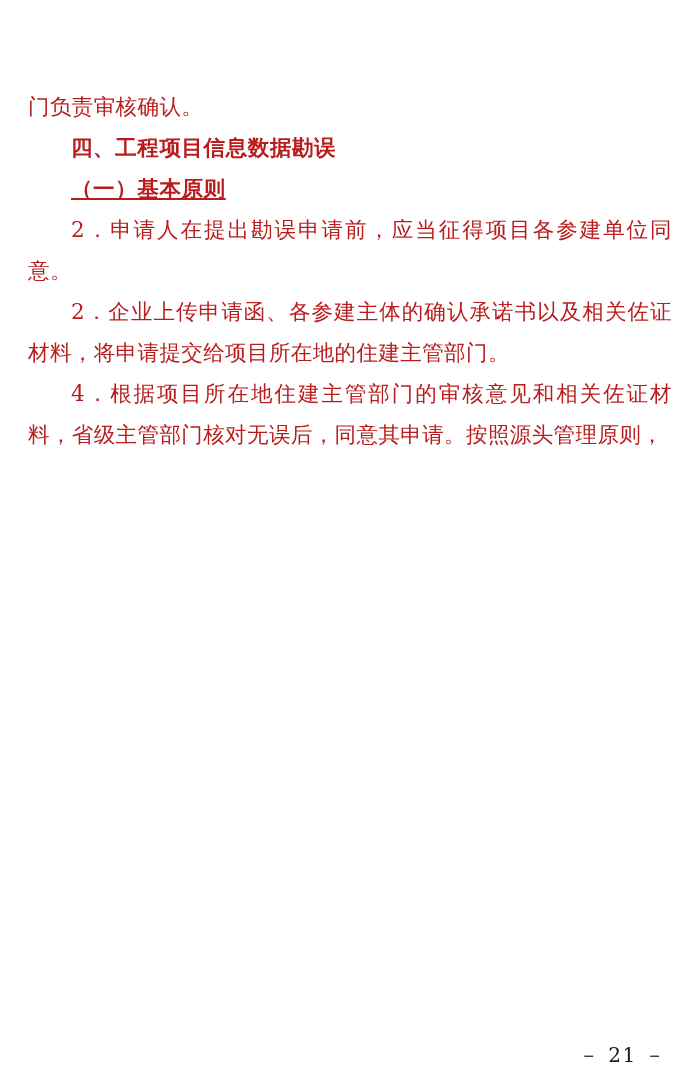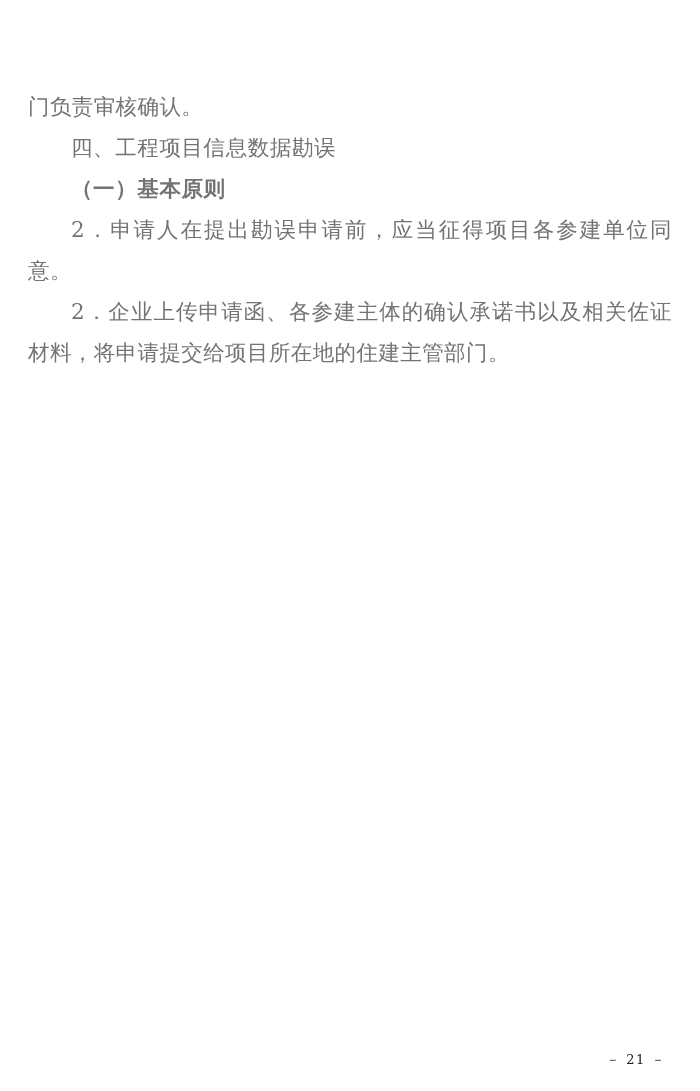--- a/index.html
+++ b/index.html
@@ -22,57 +22,59 @@
     top: 86px;
     width: 644px;
   }
   p {
     margin: 0;
     font-size: 21.5px;
     line-height: 41px;
     text-align: justify;
     text-justify: inter-ideograph;
     letter-spacing: 0.4px;
-    color: #737373;
+    color: #b91c1c;
   }
   p.indent {
     text-indent: 2em;
   }
   p.noindent {
     text-indent: 0;
   }
   .heading {
-    font-weight: normal;
+    font-weight: bold;
     text-indent: 2em;
     font-size: 21.5px;
     line-height: 41px;
     letter-spacing: 0.6px;
   }
   .subheading {
     font-weight: bold;
     text-indent: 2em;
     font-size: 21.5px;
     line-height: 41px;
     letter-spacing: 0.6px;
+    text-decoration: underline;
   }
   .page-number {
     position: absolute;
     right: 34px;
     bottom: 22px;
-    font-size: 13px;
+    font-size: 20px;
     letter-spacing: 1.5px;
     color: #1a1a1a;
     font-family: "DejaVu Serif", "Liberation Serif", serif;
   }
 </style>
 </head>
 <body>
 
 <div class="page">
   <div class="content">
     <p class="noindent">门负责审核确认。</p>
     <p class="heading">四、工程项目信息数据勘误</p>
     <p class="subheading">（一）基本原则</p>
     <p class="indent">2．申请人在提出勘误申请前，应当征得项目各参建单位同意。</p>
     <p class="indent">2．企业上传申请函、各参建主体的确认承诺书以及相关佐证材料，将申请提交给项目所在地的住建主管部门。</p>
+    <p class="indent">4．根据项目所在地住建主管部门的审核意见和相关佐证材料，省级主管部门核对无误后，同意其申请。按照源头管理原则，</p>
   </div>
   <div class="page-number">－ 21 －</div>
 </div>
 
 </body></html>

